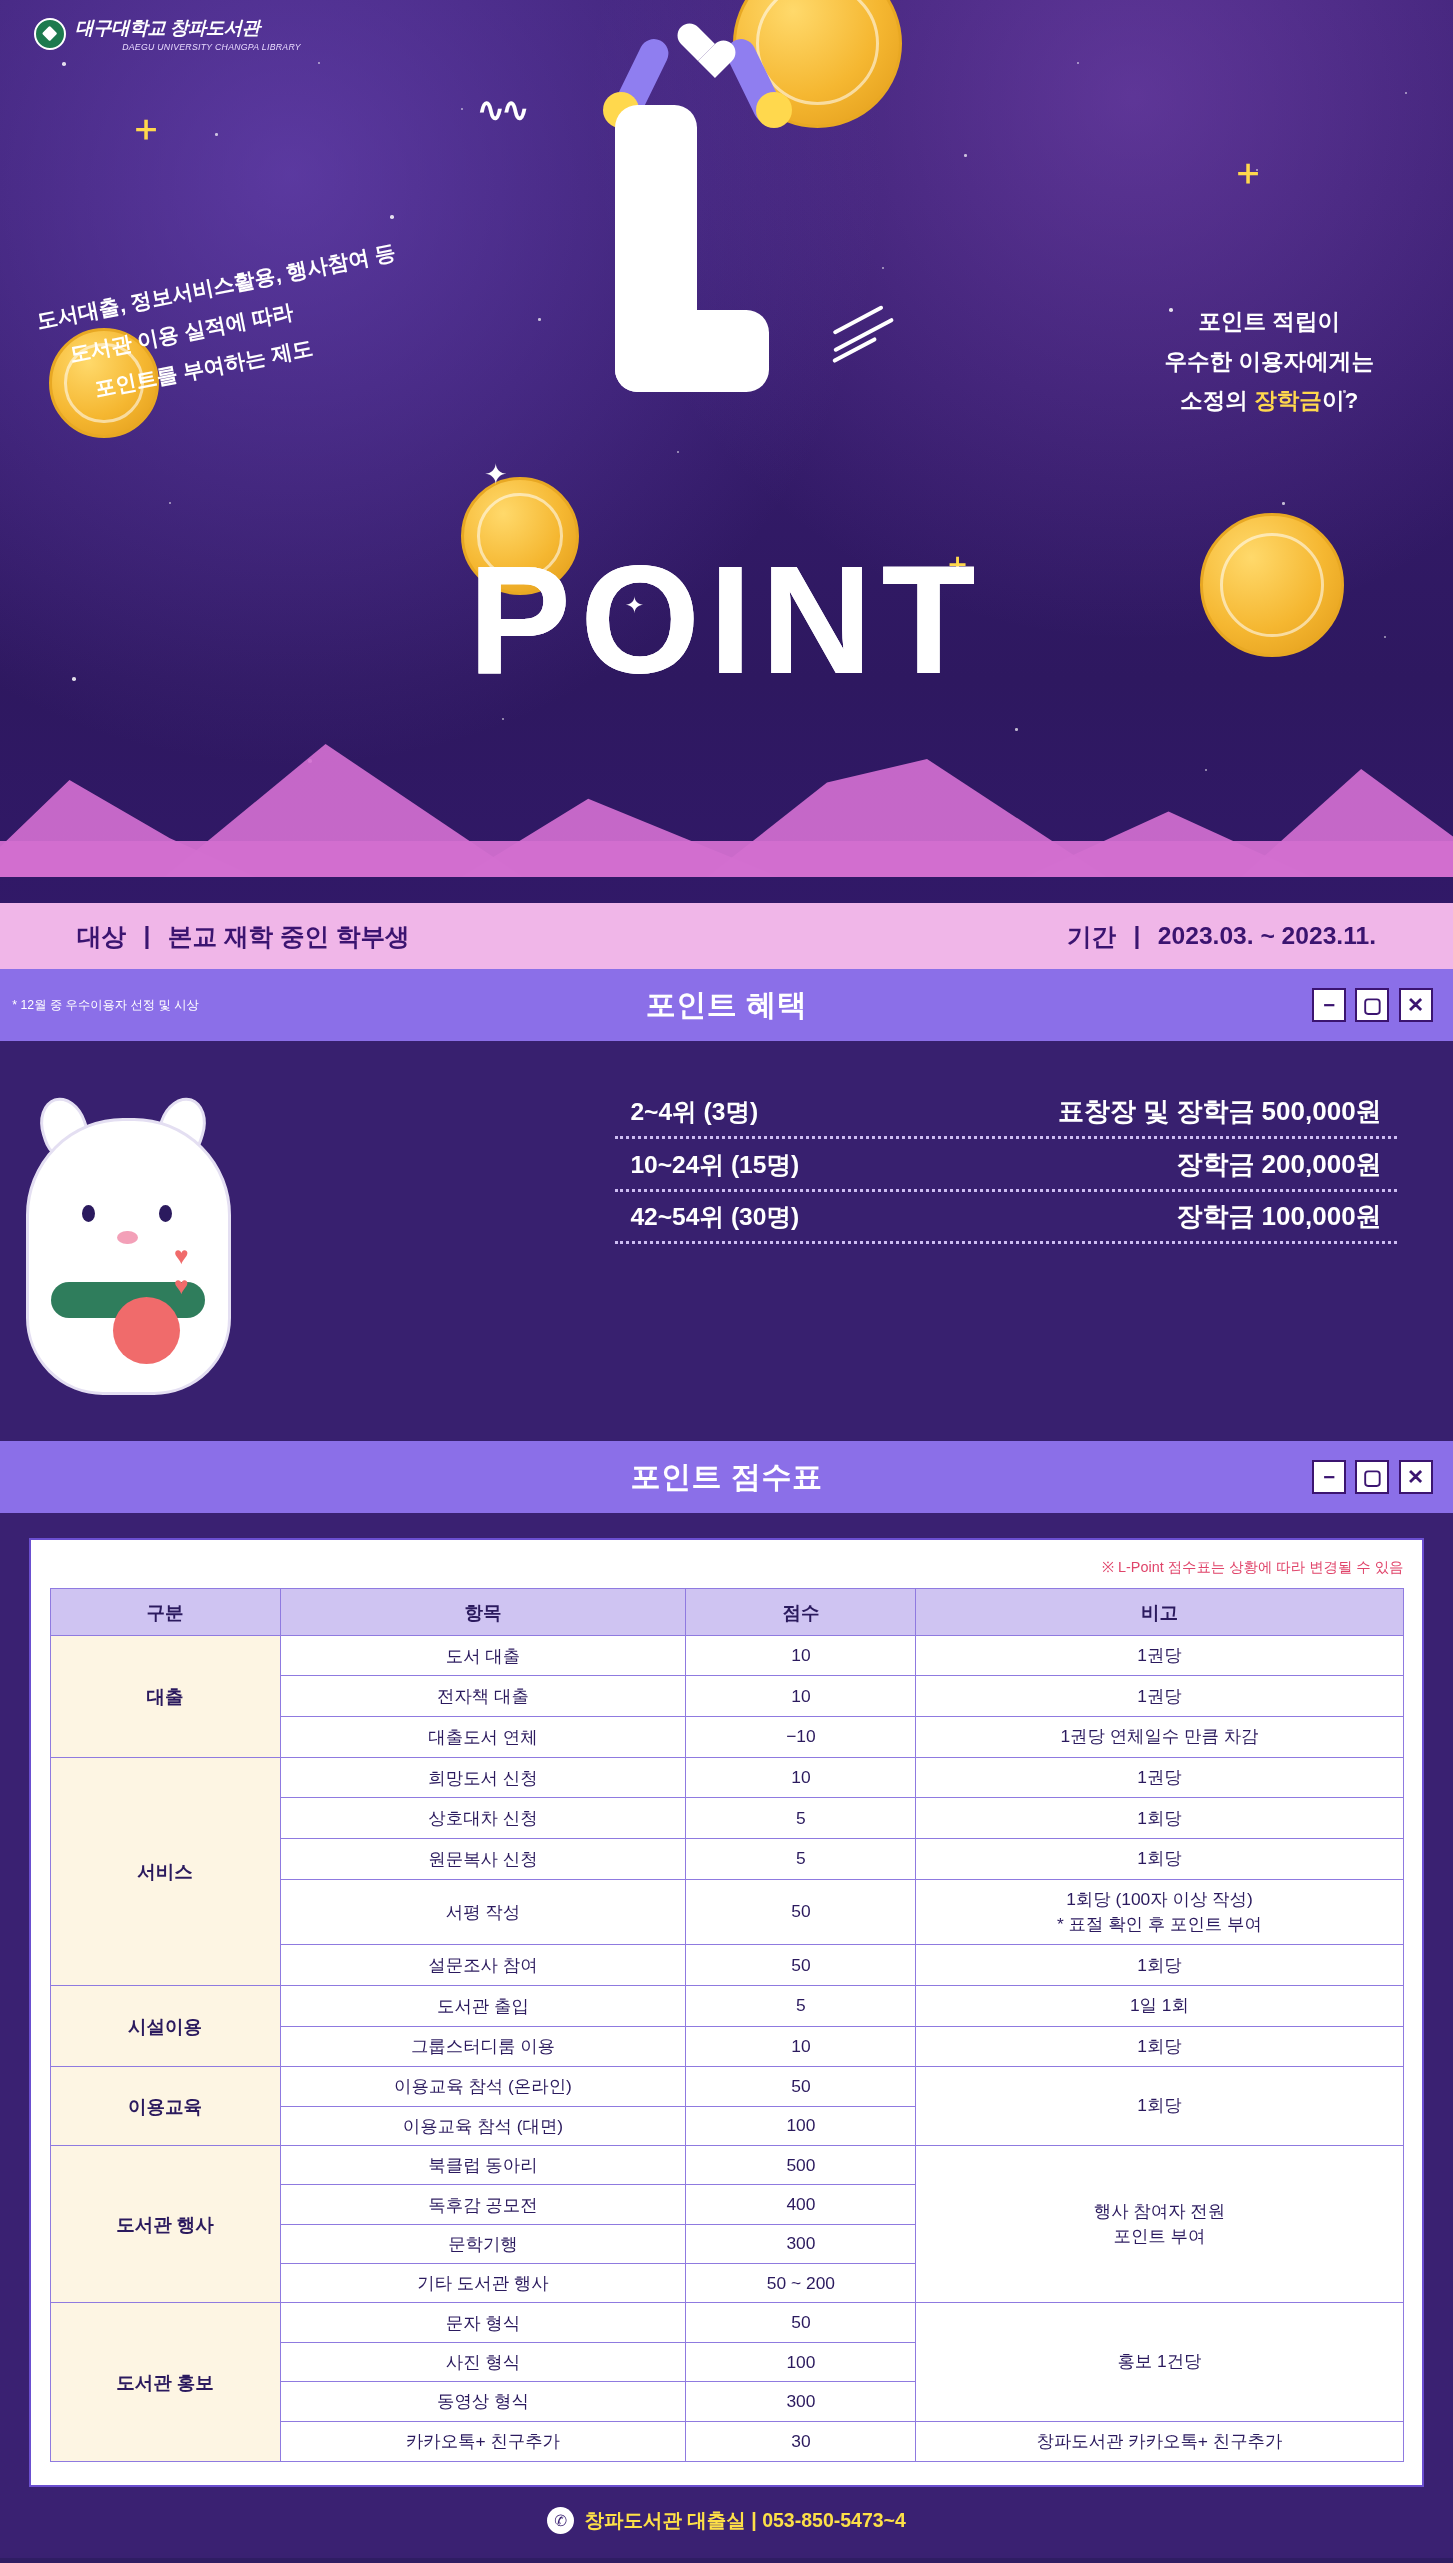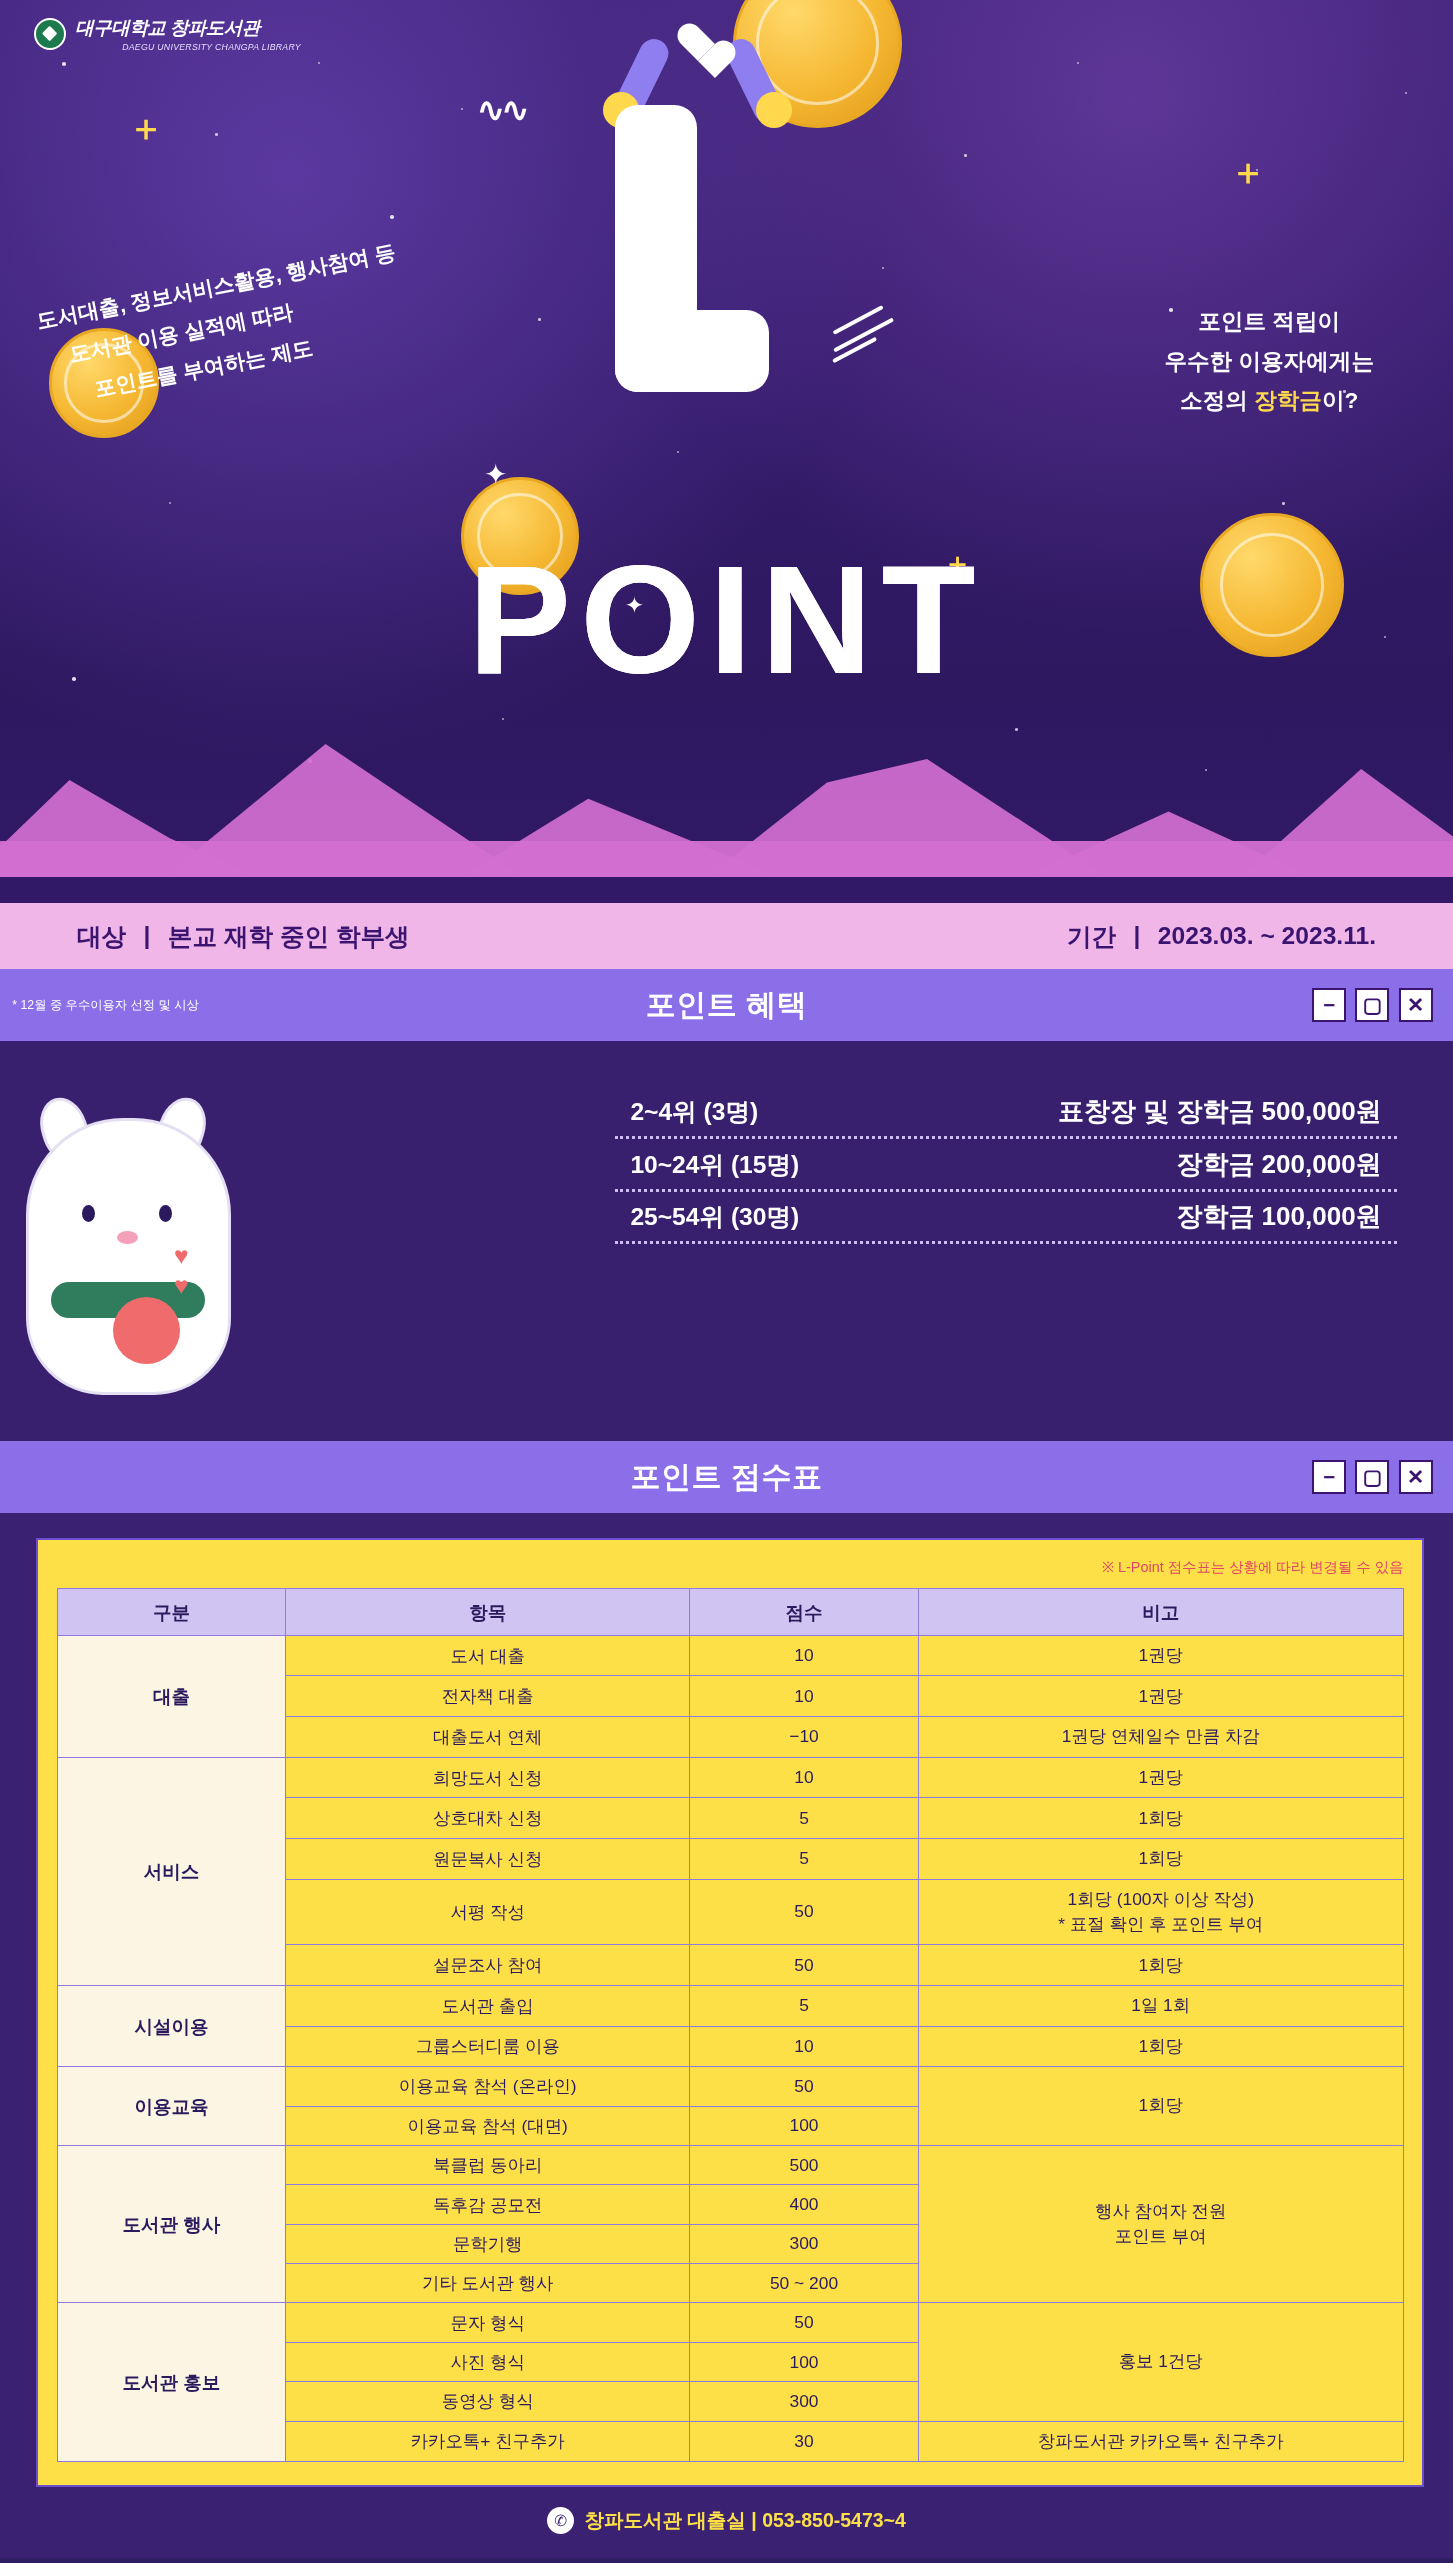--- a/index.html
+++ b/index.html
@@ -264,24 +264,23 @@
   .b-row:last-child { border-bottom: 3.6px dotted #cdbdf2; }
   .b-row .rank { color: #fff; font-size: 24.6px; font-weight: bold; }
   .b-row .prize { color: #fff; font-size: 26px; font-weight: bold; }
 
   
   .score-sec {
     background: #3a2172;
     padding: 24.6px 29px 0 29px;
   }
   .score-card {
-    background: #fde047;
+    background: #ffffff;
     border: 2.1px solid #6b4fd0;
     padding: 17.4px 18.5px 22.6px 18.5px;
-    margin-left: 7px;
   }
   .table-note {
     text-align: right; color: #e0446a; font-size: 14.4px; margin-bottom: 11.3px;
   }
   table.score {
     width: 100%;
     border-collapse: collapse;
     font-size: 17.4px;
     color: #2b1a5e;
   }
@@ -463,21 +462,21 @@
     <div class="benefit-rows">
       <div class="b-row">
         <div class="rank">2~4위 (3명)</div>
         <div class="prize">표창장 및 장학금 500,000원</div>
       </div>
       <div class="b-row">
         <div class="rank">10~24위 (15명)</div>
         <div class="prize">장학금 200,000원</div>
       </div>
       <div class="b-row">
-        <div class="rank">25~54위 (30명)</div>
+        <div class="rank">42~54위 (30명)</div>
         <div class="prize">장학금 100,000원</div>
       </div>
     </div>
   </div>
 
   <div class="sec-head">
     <div class="title">포인트 점수표</div>
     <div class="win-btns">
       <div class="win-btn">−</div>
       <div class="win-btn">▢</div>

